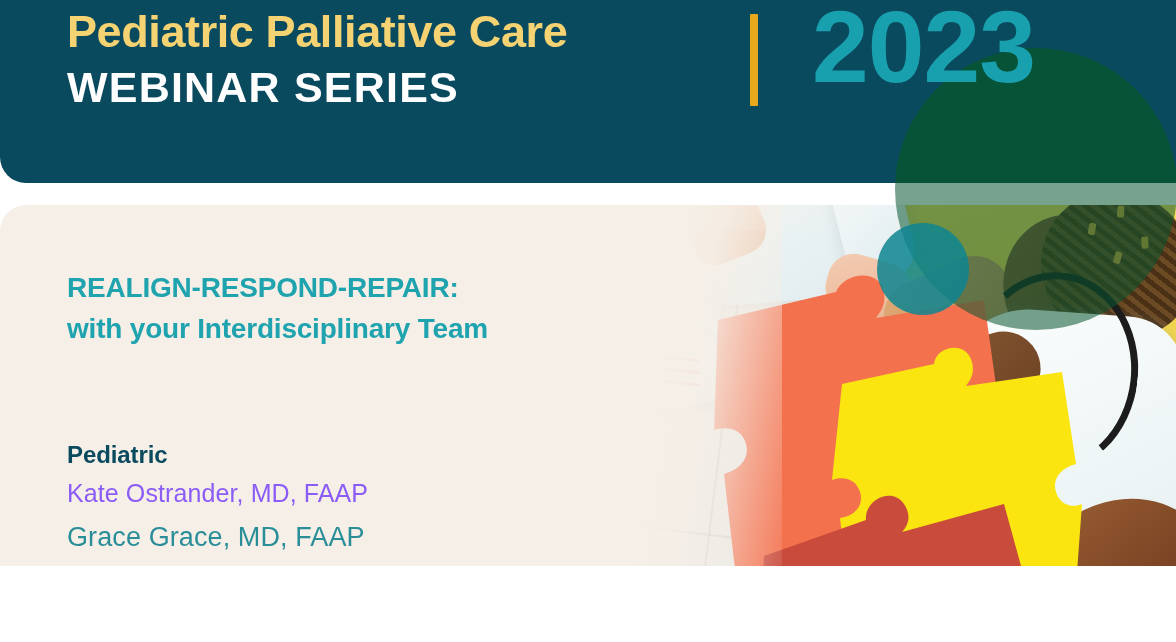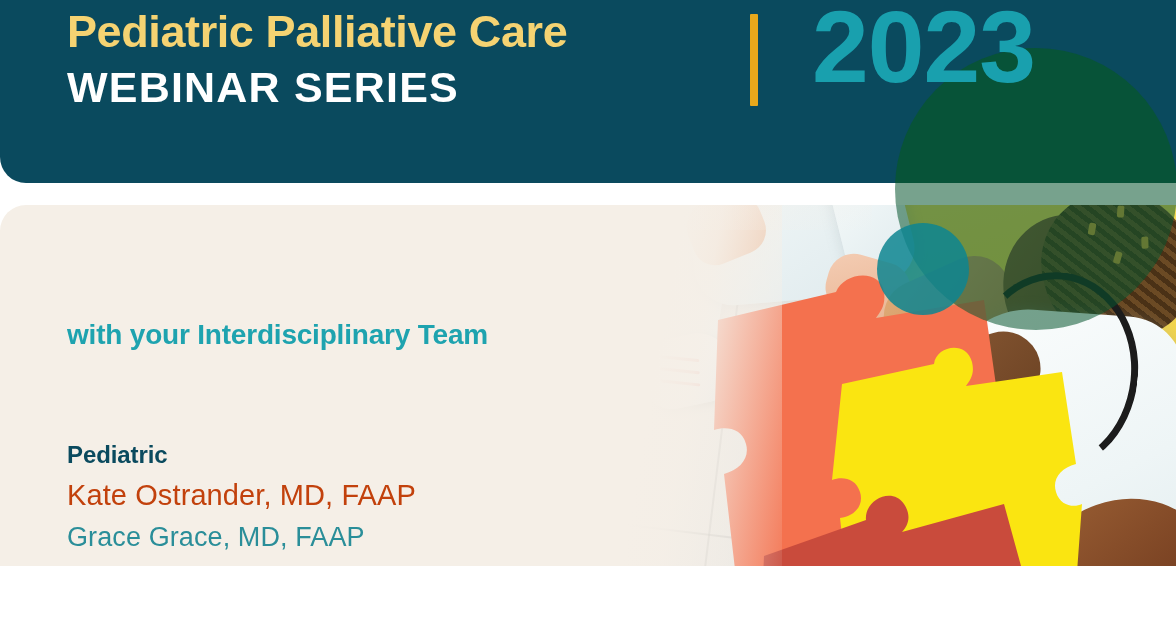--- a/index.html
+++ b/index.html
@@ -358,36 +358,36 @@
     left: 67px; top: 268px;
     width: 590px;
     font-size: 28px;
     font-weight: 700;
     line-height: 1.46;
     color: #1EA3AF;
     letter-spacing: -0.2px;
   }
   .headline .l1 { display: block; text-transform: uppercase; }
   .headline .l2 { display: block; }
-  .headline .l3 { display: block; margin-top: 47px; }
+  .headline .l3 { display: block; }
 
   .presenter-label {
     position: absolute;
     left: 67px; top: 441px;
     font-size: 24px;
     font-weight: 700;
     color: #0A4A5E;
     letter-spacing: -0.1px;
   }
   .presenter-1 {
     position: absolute;
     left: 67px; top: 479px;
-    font-size: 29px;
+    font-size: 25px;
     font-weight: 400;
-    color: #c2410c;
+    color: #8b5cf6;
     letter-spacing: 0.1px;
   }
   .presenter-2 {
     position: absolute;
     left: 67px; top: 522px;
     font-size: 27px;
     font-weight: 400;
     color: #2A8E99;
     letter-spacing: 0.1px;
   }
@@ -546,20 +546,21 @@
 
   <div class="header-band">
     <div class="green-circle"></div>
     <div class="header-title-yellow">Pediatric Palliative Care</div>
     <div class="header-title-white">WEBINAR SERIES</div>
     <div class="divider-bar"></div>
     <div class="year">2023</div>
   </div>
 
   <div class="headline">
+    <span class="l1">REALIGN-RESPOND-REPAIR:</span>
     <span class="l3">with your Interdisciplinary Team</span>
   </div>
 
   <div class="presenter-label">Pediatric</div>
   <div class="presenter-1">Kate Ostrander, MD, FAAP</div>
   <div class="presenter-2">Grace Grace, MD, FAAP</div>
 
 
 </div>
 

